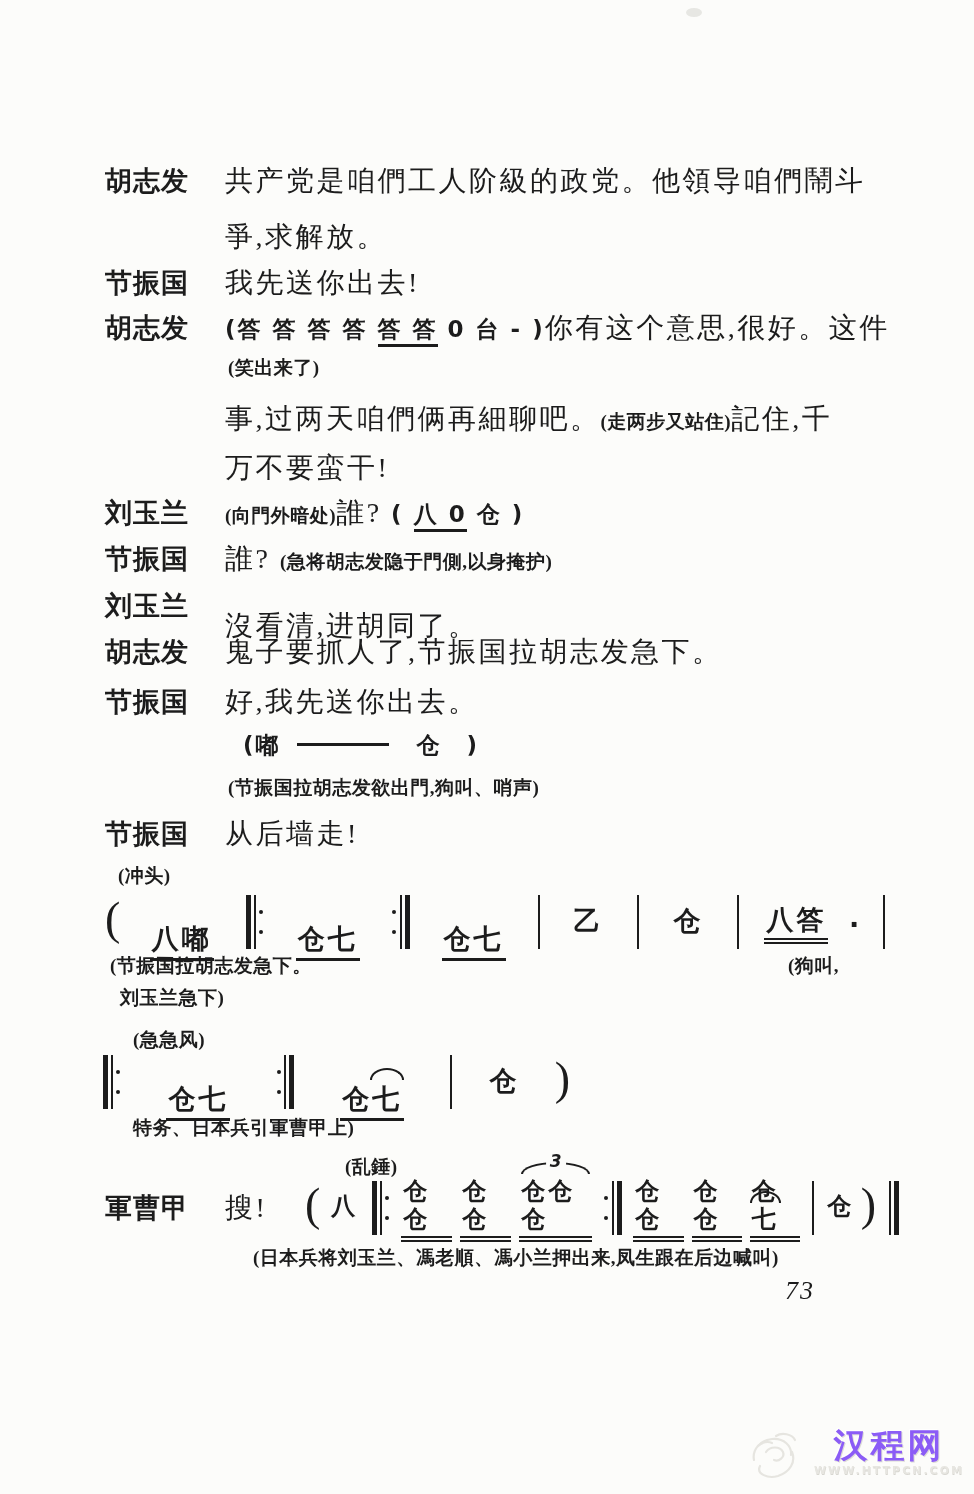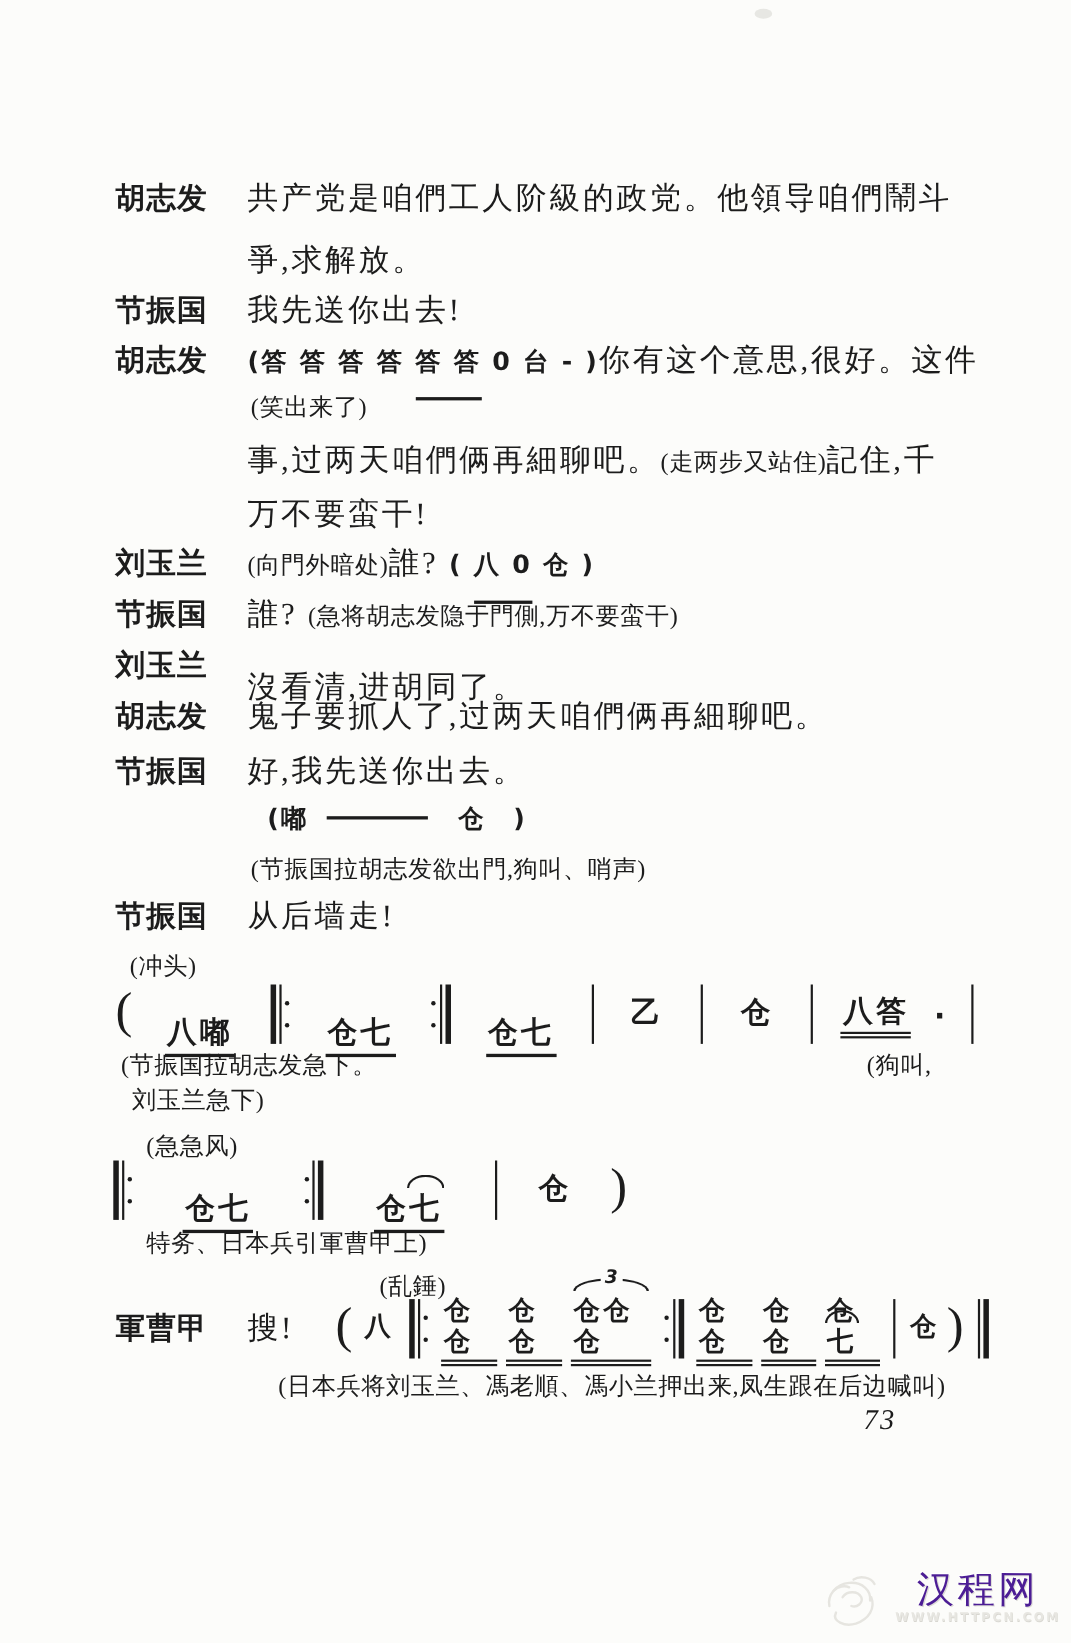--- a/index.html
+++ b/index.html
@@ -26,26 +26,26 @@
   .speaker{
     position:absolute;left:105px;
     font-family:"DejaVu Sans","Liberation Sans",sans-serif;
     font-weight:700;font-size:27px;line-height:1.3;letter-spacing:1px;
     white-space:nowrap;
   }
   .row{
     position:absolute;white-space:nowrap;line-height:1.3;
   }
   .seg-t{font-size:28px;letter-spacing:2.5px;}
-  .seg-s{font-size:22px;letter-spacing:0.5px;font-weight:400;}
+  .seg-s{font-size:19px;letter-spacing:0.5px;font-weight:700;}
   .seg-p{
     font-family:"DejaVu Sans","Liberation Sans",sans-serif;
     font-weight:700;font-size:23px;letter-spacing:2px;
   }
-  .u1{border-bottom:3px solid var(--ink);padding-bottom:19px;}
+  .u1{border-bottom:3px solid var(--ink);padding-bottom:2px;}
   .dash{
     display:inline-block;width:92px;height:3px;background:var(--ink);
     margin:0 28px 9px 16px;vertical-align:middle;
   }
   
   .notation{
     position:absolute;display:flex;align-items:center;height:64px;
     font-family:"DejaVu Sans","Liberation Sans",sans-serif;
   }
   .nparen{
@@ -100,22 +100,22 @@
     font-style:italic;font-weight:400;font-size:26px;letter-spacing:2px;
   }
   .watermark{
     position:absolute;right:10px;bottom:12px;
     display:flex;align-items:center;gap:4px;
     color:var(--wm);
   }
   .wm-text{display:flex;flex-direction:column;align-items:center;}
   .wm-name{
     font-family:"DejaVu Sans","Liberation Sans",sans-serif;
-    font-size:34px;font-weight:400;letter-spacing:3px;line-height:1.1;
-    color:#4c1d95;text-shadow:1px 1px 0 #dddcd6,-1px -1px 0 #ffffff;
+    font-size:34px;font-weight:700;letter-spacing:3px;line-height:1.1;
+    color:#8b5cf6;text-shadow:1px 1px 0 #dddcd6,-1px -1px 0 #ffffff;
   }
   .wm-url{
     font-family:"DejaVu Sans","Liberation Sans",sans-serif;
     font-size:11px;font-weight:700;letter-spacing:2px;
     color:#e7e6e1;text-shadow:0.5px 0.5px 0 #d8d7d1;
   }
 </style>
 </head>
 <body>
 
@@ -128,25 +128,25 @@
       <div class="speaker" style="top: 265px;">节振国</div>
       <div class="row" style="top: 265px; left: 225px;"><span class="seg-t">我先送你出去!</span></div>
       <div class="speaker" style="top: 310px;">胡志发</div>
       <div class="row" style="top: 310px; left: 225px;"><span class="seg-p">(答 答 答 答 </span><span class="seg-p u1">答 答</span><span class="seg-p"> 0 台 - )</span><span class="seg-t">你有这个意思,很好。这件</span></div>
       <div class="row" style="top: 356px; left: 228px;"><span class="seg-s">(笑出来了)</span></div>
       <div class="row" style="top: 401px; left: 225px;"><span class="seg-t">事,过两天咱們俩再細聊吧。</span><span class="seg-s">(走两步又站住)</span><span class="seg-t">記住,千</span></div>
       <div class="row" style="top: 450px; left: 225px;"><span class="seg-t">万不要蛮干!</span></div>
       <div class="speaker" style="top: 495px;">刘玉兰</div>
       <div class="row" style="top: 495px; left: 225px;"><span class="seg-s">(向門外暗处)</span><span class="seg-t">誰? </span><span class="seg-p">( </span><span class="seg-p u1">八 0</span><span class="seg-p"> 仓  )</span></div>
       <div class="speaker" style="top: 541px;">节振国</div>
-      <div class="row" style="top: 541px; left: 225px;"><span class="seg-t">誰? </span><span class="seg-s">(急将胡志发隐于門側,万不要蛮干)</span></div>
+      <div class="row" style="top: 541px; left: 225px;"><span class="seg-t">誰? </span><span class="seg-s">(急将胡志发隐于門側,以身掩护)</span></div>
       <div class="speaker" style="top: 588px;">刘玉兰</div>
       <div class="row" style="top: 608px; left: 225px; text-align: right;"><span class="seg-t">沒看清,进胡同了。</span></div>
       <div class="speaker" style="top: 634px;">胡志发</div>
-      <div class="row" style="top: 634px; left: 225px;"><span class="seg-t">鬼子要抓人了,过两天咱們俩再細聊吧。</span></div>
+      <div class="row" style="top: 634px; left: 225px;"><span class="seg-t">鬼子要抓人了,节振国拉胡志发急下。</span></div>
       <div class="speaker" style="top: 684px;">节振国</div>
       <div class="row" style="top: 684px; left: 225px;"><span class="seg-t">好,我先送你出去。</span></div>
       <div class="row" style="top: 731px; left: 243px;"><span class="seg-p">(嘟</span><span class="dash"></span><span class="seg-p">仓　)</span></div>
       <div class="row" style="top: 776px; left: 228px;"><span class="seg-s">(节振国拉胡志发欲出門,狗叫、哨声)</span></div>
       <div class="speaker" style="top: 816px;">节振国</div>
       <div class="row" style="top: 816px; left: 225px;"><span class="seg-t">从后墙走!</span></div>
       <div class="row" style="top: 864px; left: 118px;"><span class="seg-s">(冲头)</span></div>
       <div class="row" style="top: 954px; left: 110px;"><span class="seg-s">(节振国拉胡志发急下。</span></div>
       <div class="row" style="top: 954px; left: 788px;"><span class="seg-s">(狗叫,</span></div>
       <div class="row" style="top: 986px; left: 120px;"><span class="seg-s">刘玉兰急下)</span></div>

